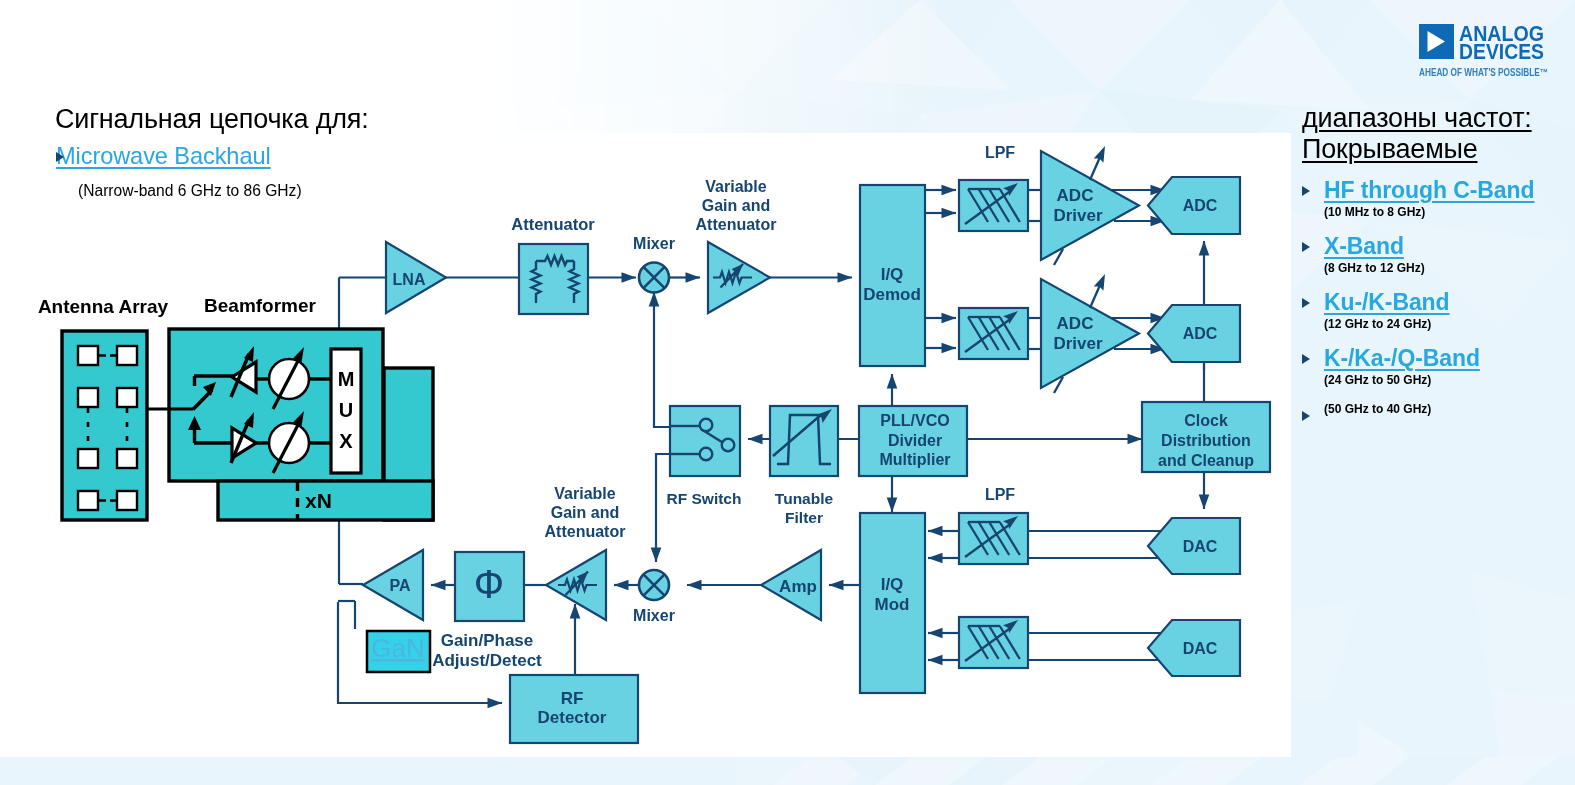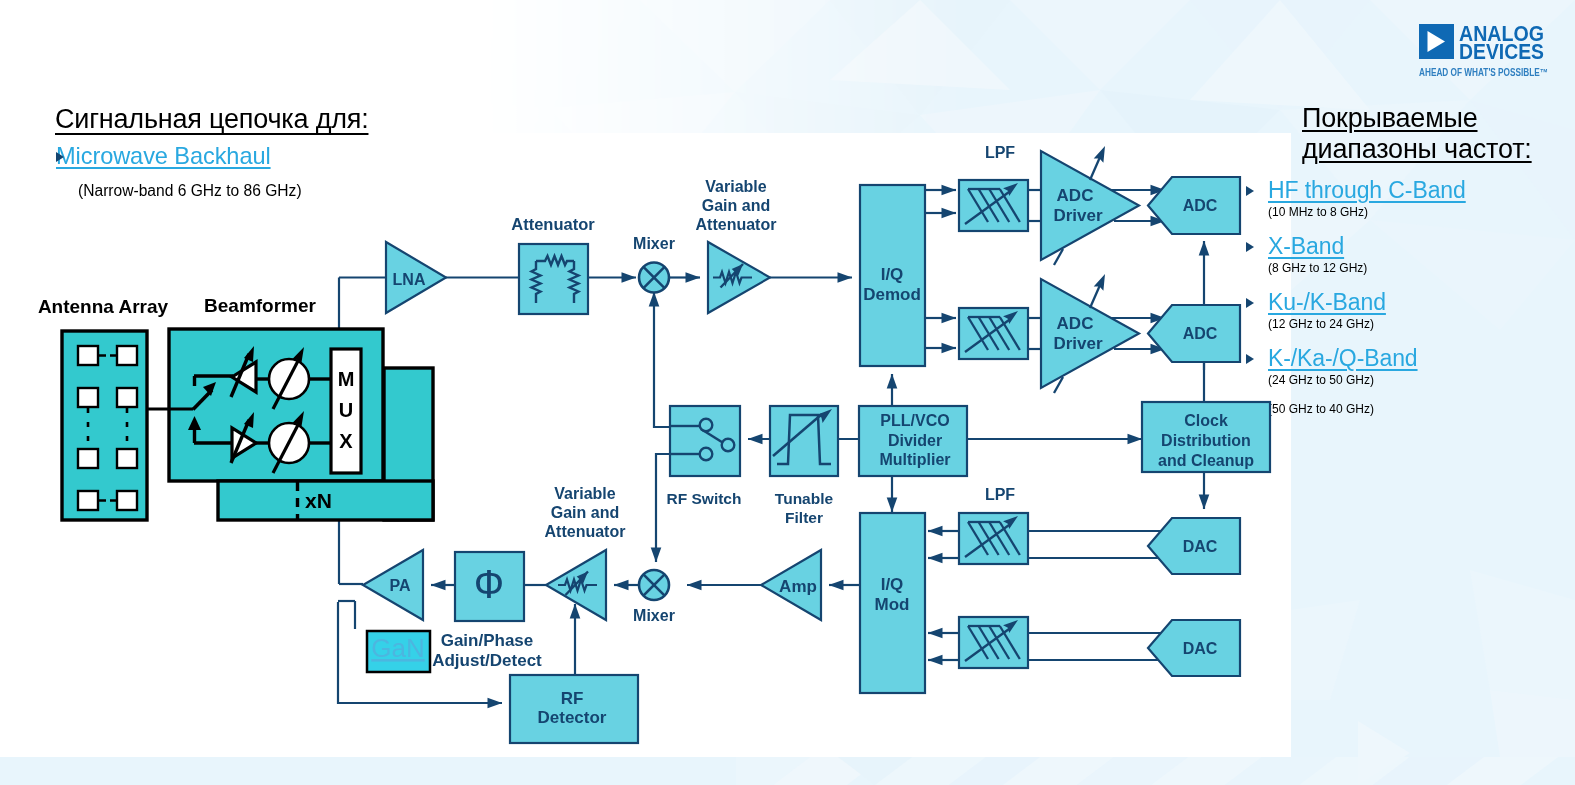--- a/index.html
+++ b/index.html
@@ -7,37 +7,37 @@
   body{width:1575px;height:785px;overflow:hidden;
        font-family:"Liberation Sans",sans-serif;
        background:#eaf6fd;position:relative;}
   #bgwrap{position:absolute;inset:0;z-index:0;}
   #content{position:absolute;inset:0;z-index:2;}
 
   .logo{position:absolute;left:1415px;top:10px;}
 
   
   .lp-head{position:absolute;left:55px;top:104px;font-size:27px;color:#000;
-           text-decoration:underline;text-underline-offset:5px;
+           text-underline-offset:5px;
            text-decoration-thickness:2.4px;white-space:nowrap;letter-spacing:-0.2px;}
   .lp-item{position:absolute;left:56px;top:143px;}
   .lp-link{font-size:23.6px;color:#29a8e0;text-decoration:underline;
            text-underline-offset:3px;text-decoration-thickness:1.6px;
            white-space:nowrap;letter-spacing:-0.1px;}
   .lp-sub{font-size:15.6px;color:#000;margin-left:22px;margin-top:12px;white-space:nowrap;}
   .bullet{display:inline-block;width:0;height:0;position:absolute;left:0;top:9px;
           border-left:8px solid #154570;border-top:5px solid transparent;
           border-bottom:5px solid transparent;}
 
   
   .rp-head{position:absolute;left:1302px;top:103px;font-size:27px;color:#000;
            line-height:31px;letter-spacing:-0.2px;}
   .rp-h-l{display:block;text-decoration:underline;text-underline-offset:3px;
           text-decoration-thickness:2px;white-space:nowrap;}
-  .rp-list{position:absolute;left:1246px;top:177px;}
+  .rp-list{position:absolute;left:1302px;top:177px;font-weight:bold;}
   .rp-item{position:relative;height:56px;}
   .rp-link{font-size:23px;color:#29a8e0;text-decoration:underline;
            text-underline-offset:3px;text-decoration-thickness:1.5px;
            margin-left:22px;white-space:nowrap;letter-spacing:-0.1px;}
   .rp-sub{font-size:12px;color:#000;margin-left:22px;margin-top:1px;white-space:nowrap;}
 
   #diagram{position:absolute;left:0;top:0;}
 </style>
 </head>
 
@@ -118,22 +118,22 @@
   </div>
 
   <div class="lp-head">Сигнальная цепочка для:</div>
   <div class="lp-item">
     <span class="bullet"></span>
     <span class="lp-link">Microwave Backhaul</span>
     <div class="lp-sub">(Narrow-band 6 GHz to 86 GHz)</div>
   </div>
 
   <div class="rp-head">
+    <span class="rp-h-l">диапазоны частот:</span>
     <span class="rp-h-l">Покрываемые</span>
-    <span class="rp-h-l">диапазоны частот:</span>
   </div>
   <div class="rp-list">
     <div class="rp-item">
       <span class="bullet"></span>
       <span class="rp-link">HF through C-Band</span>
       <div class="rp-sub">(10 MHz to 8 GHz)</div>
     </div>
     <div class="rp-item">
       <span class="bullet"></span>
       <span class="rp-link">X-Band</span>

